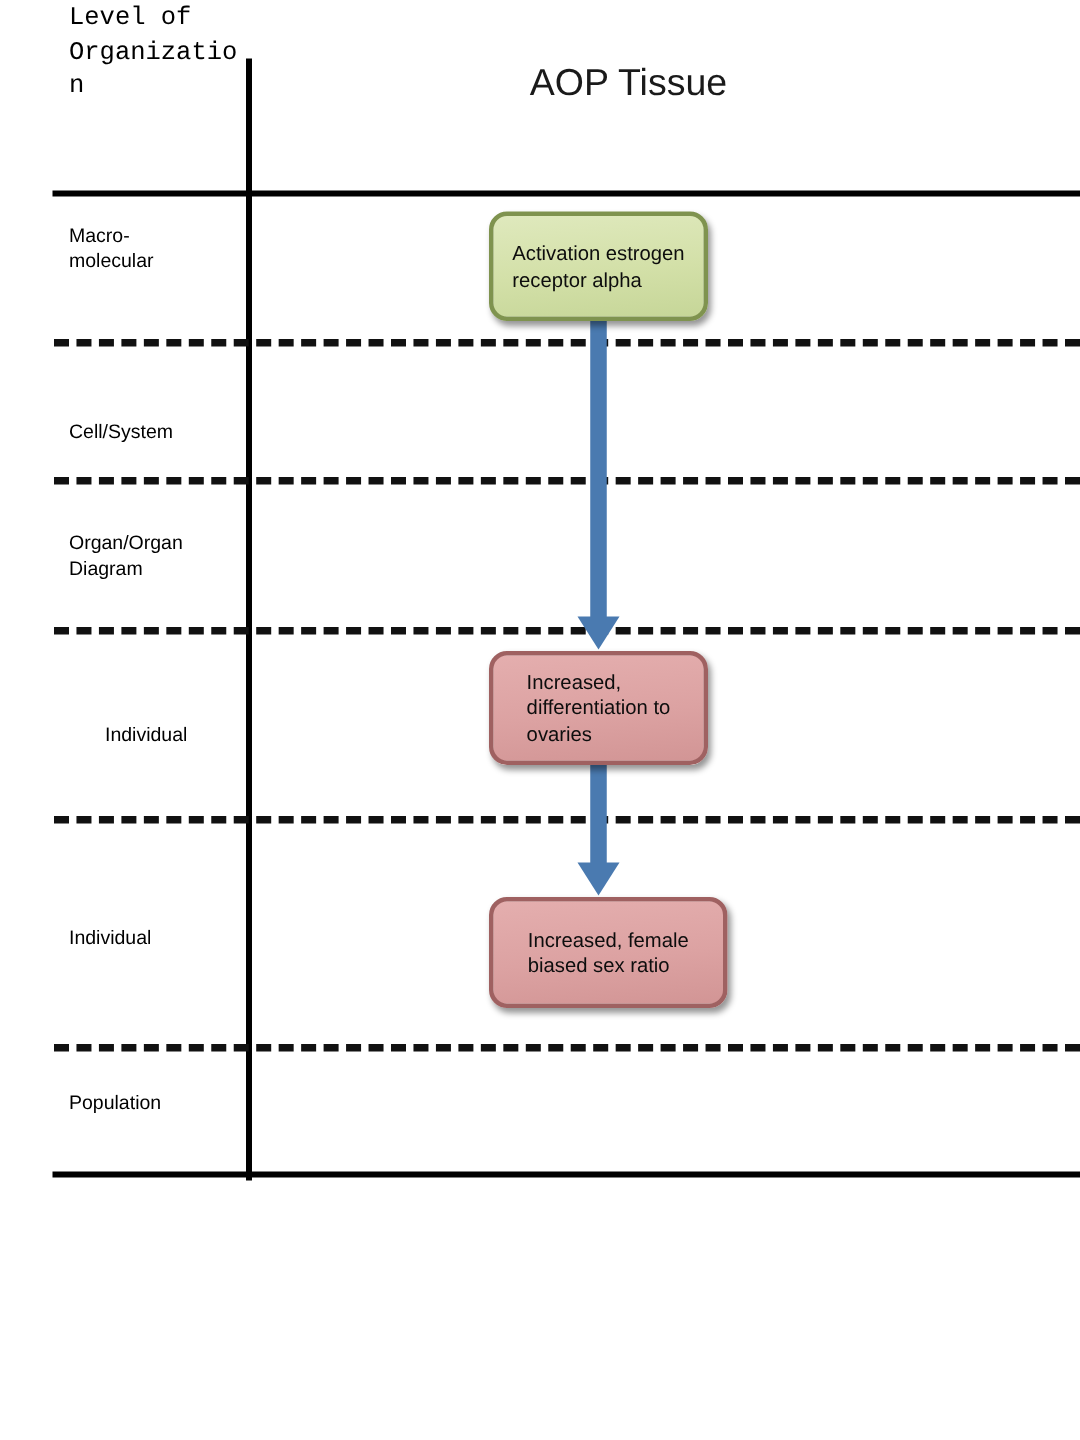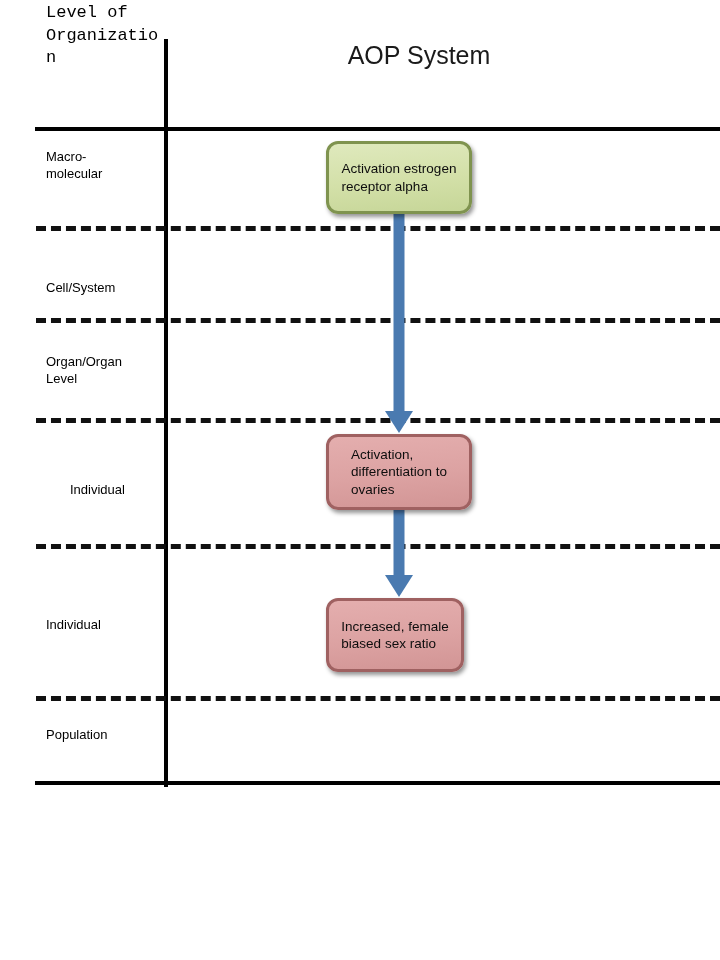--- a/index.html
+++ b/index.html
@@ -142,40 +142,40 @@
 </style>
 </head>
 <body>
 
 <div id="canvas">
 
   <div class="col-header">Level of
 Organizatio
 n</div>
 
-  <div class="diagram-title">AOP System</div>
+  <div class="diagram-title">AOP Tissue</div>
 
   <div class="v-divider"></div>
 
   <div id="rules-layer">
       <div class="solid-rule" style="top: 127px;"></div>
       <div class="solid-rule" style="top: 781px;"></div>
       <div class="dashed-rule" style="top: 226px;"></div>
       <div class="dashed-rule" style="top: 318px;"></div>
       <div class="dashed-rule" style="top: 418px;"></div>
       <div class="dashed-rule" style="top: 544px;"></div>
       <div class="dashed-rule" style="top: 696px;"></div>
     </div>
 
   <div id="levels-layer">
       <div class="level-label" style="top: 148px;">Macro-
 molecular</div>
       <div class="level-label" style="top: 279px;">Cell/System</div>
       <div class="level-label" style="top: 353px;">Organ/Organ
-Level</div>
+Diagram</div>
       <div class="level-label" style="top: 481px; margin-left: 24px;">Individual</div>
       <div class="level-label" style="top: 616px;">Individual</div>
       <div class="level-label" style="top: 726px;">Population</div>
     </div>
 
   <div id="arrows-layer">
       <div class="arrow" style="left: 385px; top: 212px; width: 28px; height: 221px;">
         <div class="shaft" style="height: 200px;"></div>
         <div class="head"></div>
       </div>
@@ -184,23 +184,23 @@
         <div class="head"></div>
       </div>
     </div>
 
   <div id="nodes-layer">
       <div class="node green" style="left: 326px; top: 141px; width: 146px; height: 73px;">
         <span class="node-text">Activation estrogen
 receptor alpha</span>
       </div>
       <div class="node pink" style="left: 326px; top: 434px; width: 146px; height: 76px;">
-        <span class="node-text">Activation,
+        <span class="node-text">Increased,
 differentiation to
 ovaries</span>
       </div>
-      <div class="node pink" style="left: 326px; top: 598px; width: 138px; height: 74px;">
+      <div class="node pink" style="left: 326px; top: 598px; width: 159px; height: 74px;">
         <span class="node-text">Increased, female
 biased sex ratio</span>
       </div>
     </div>
 
 </div>
 
 </body></html>

